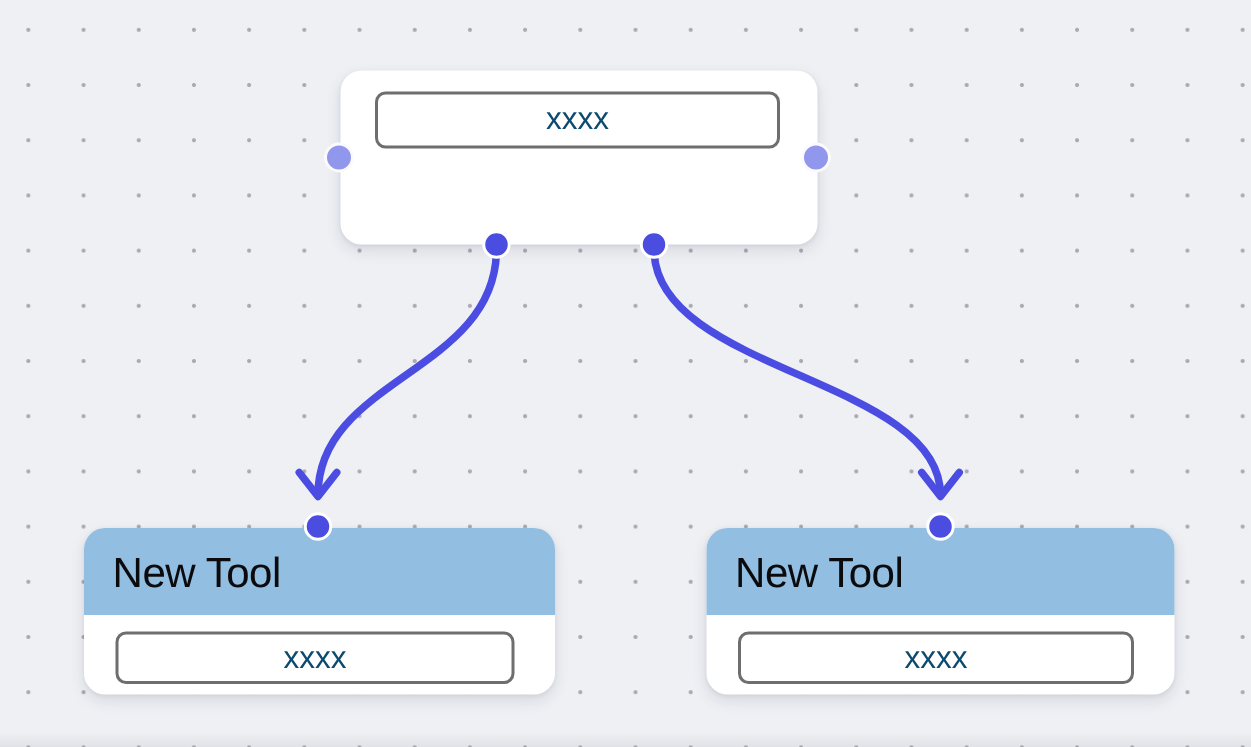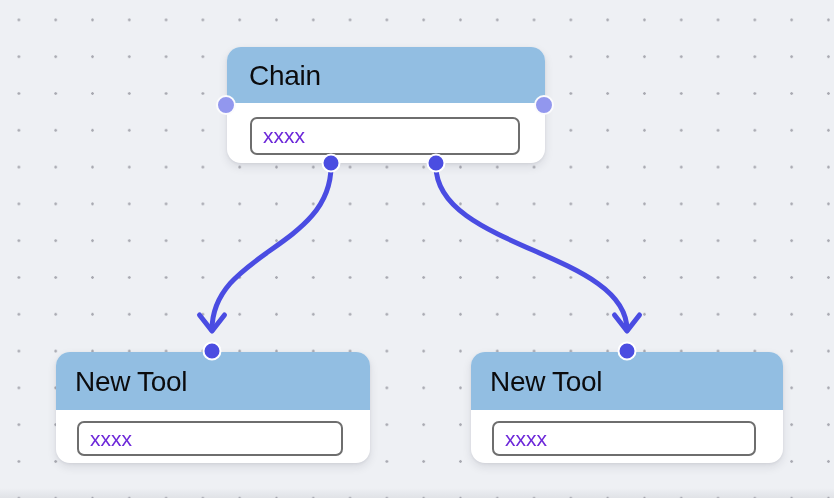--- a/index.html
+++ b/index.html
@@ -26,22 +26,22 @@
     background:var(--header-blue);border-radius:14px 14px 0 0;
     display:flex;align-items:center;padding-left:22px;
   }
   .node-title{
     font-size:28px;color:var(--title-text);letter-spacing:-0.3px;line-height:1;
     padding-top:2px;white-space:nowrap;
   }
   .node-body{position:relative;}
   .node-input{
     position:absolute;border:2px solid var(--input-border);border-radius:7px;
-    font-family:"Liberation Sans",sans-serif;font-size:21px;color:#6d28d9;
-    padding:0 11px;background:#fff;outline:none;
+    font-family:"Liberation Sans",sans-serif;font-size:21px;color:#0c4a6e;
+    padding:0 11px;background:#fff;outline:none;text-align:center;
   }
   .handle{position:absolute;border-radius:50%;transform:translate(-50%,-50%);box-sizing:content-box;z-index:3;}
   .handle.flow{width:15px;height:15px;background:var(--handle-flow);border:2px solid #ffffff;}
   .handle.side{width:16px;height:16px;background:var(--handle-side);border:2px solid #fbfbfd;}
   .bottom-edge{
     position:absolute;left:0;bottom:0;width:100%;height:10px;z-index:4;pointer-events:none;
     background:linear-gradient(to bottom,rgba(60,64,76,0),rgba(60,64,76,0.08));
   }
 </style>
 </head>
@@ -54,23 +54,20 @@
       <path class="edge-path" d="M 331 166 C 331 248, 212 252, 212 330"></path>
       <path class="edge-arrowhead" d="M 199.5 315 L 212 331 L 224.5 315"></path>
     </g>
     <g>
       <path class="edge-path" d="M 436 166 C 436 248, 627 252, 627 330"></path>
       <path class="edge-arrowhead" d="M 614.5 315 L 627 331 L 639.5 315"></path>
     </g>
   </svg>
 
   <div class="node" style="left:227px;top:47px;width:318px;height:116px;">
-    <div class="node-header" style="height:56px;">
-      <span class="node-title">Chain</span>
-    </div>
     <div class="node-body" style="height:60px;">
       <input class="node-input" style="left: 23px; top: 14px; width: 270px; height: 38px;" value="xxxx">
     </div>
     <span class="handle side" style="left:-1px;top:58px;"></span>
     <span class="handle side" style="left:317px;top:58px;"></span>
     <span class="handle flow" style="left:104px;top:116px;"></span>
     <span class="handle flow" style="left:209px;top:116px;"></span>
   </div>
 
   <div class="node" style="left:56px;top:352px;width:314px;height:111px;">

